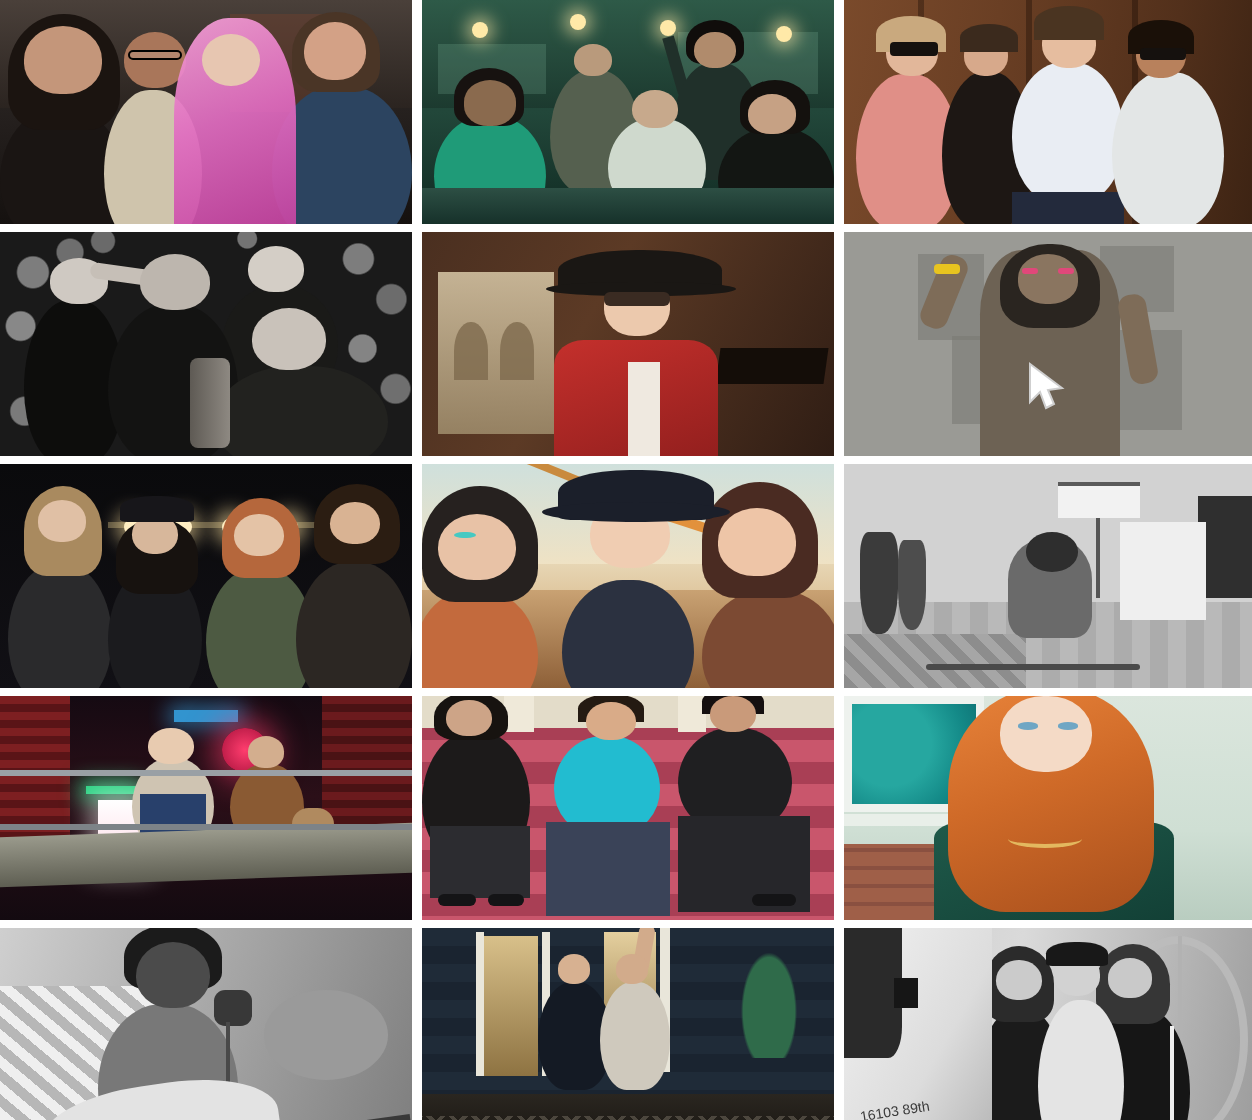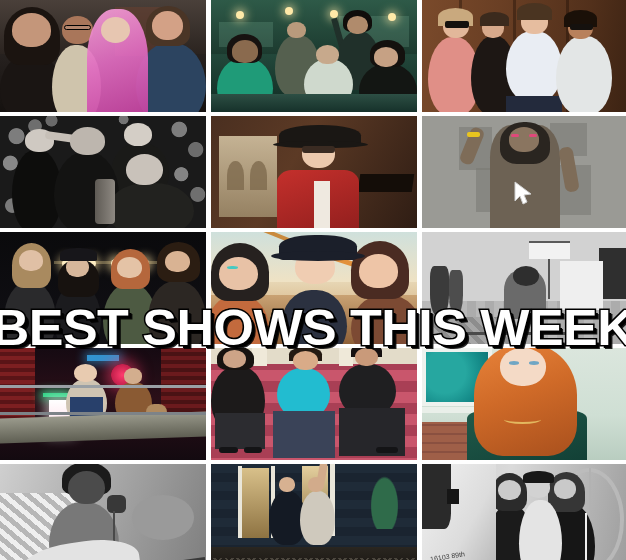--- a/index.html
+++ b/index.html
@@ -695,17 +695,14 @@
         <div class="beanie"></div>
         <div class="truck"></div>
         <div class="truckDk"></div>
         <div class="mirror"></div>
         <div class="truckTxt">16103 89th</div>
       </div>
     </div>
 
   </div>
 
-  <div class="headline">
-    <span>BEST SHOWS THIS WEEK</span>
-  </div>
 
 </div>
 
 </body></html>

